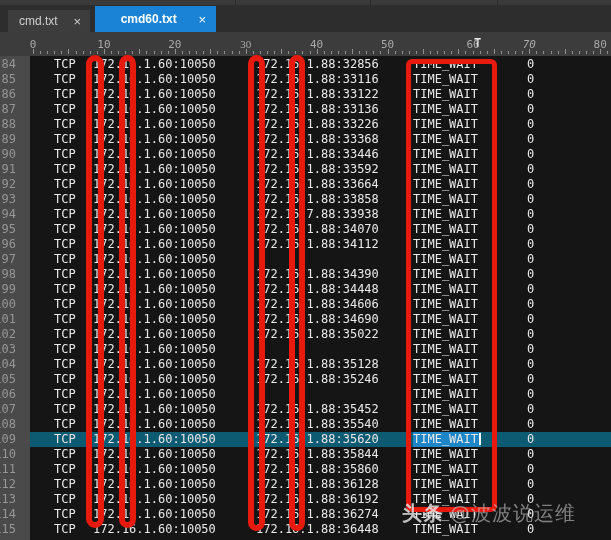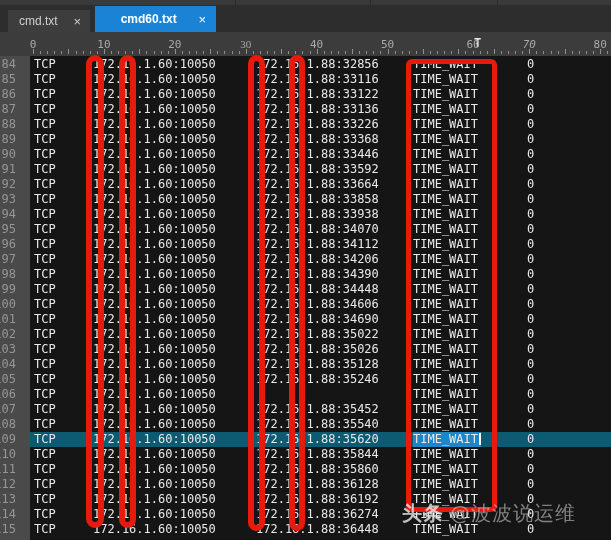--- a/index.html
+++ b/index.html
@@ -24,21 +24,21 @@
   .ruler{position:absolute;top:32px;left:0;right:0;height:24px;background:#3c3c3c;overflow:hidden}
   .ruler .mark{position:absolute;top:6px;font-size:11px;color:#a9a9a9;transform:translateX(-50%);font-family:"DejaVu Sans Mono",monospace}
   .ruler .tick{position:absolute;bottom:2px;width:1px;background:#8f8f8f}
   .ruler .tmark{position:absolute;top:4px;font-size:12px;font-weight:bold;color:#e8e8e8}
   
   .gutter{position:absolute;top:56px;bottom:0;left:0;width:30px;background:#4a4a4a}
   .rows{position:absolute;top:57px;left:0;right:0}
   .row{position:relative;height:15px;font-size:12px;color:#e9e9e9}
   .row>span{position:absolute;top:0;line-height:15px;white-space:pre;z-index:1}
   .row .ln{left:-6px;width:22px;text-align:right;color:#969696}
-  .row .proto{left:34px}
+  .row .proto{left:54px}
   .row .local{left:93px}
   .row .remote{left:256px}
   .row .state{left:413px}
   .row .cnt{left:527px}
   .row.selected::before{content:"";position:absolute;left:30px;right:0;top:0;bottom:0;background:var(--rowsel)}
   .row.selected .state{background:var(--textsel)}
   .caret{display:inline-block;width:2px;height:12px;background:#ffffff;vertical-align:-2px;margin-left:1px}
   
   .bar,.rect{position:absolute;box-sizing:border-box;background:transparent;z-index:5;pointer-events:none}
   .bar{border:6px solid var(--red);border-radius:9px}
@@ -247,21 +247,21 @@
       <span class="proto">TCP</span>
       <span class="local">172.16.1.60:10050</span>
       <span class="remote">172.16.1.88:33858</span>
       <span class="state">TIME_WAIT</span>
       <span class="cnt">0</span>
     </div>
     <div class="row">
       <span class="ln">94</span>
       <span class="proto">TCP</span>
       <span class="local">172.16.1.60:10050</span>
-      <span class="remote">172.16.1.88:33938</span>
+      <span class="remote">172.16.7.88:33938</span>
       <span class="state">TIME_WAIT</span>
       <span class="cnt">0</span>
     </div>
     <div class="row">
       <span class="ln">95</span>
       <span class="proto">TCP</span>
       <span class="local">172.16.1.60:10050</span>
       <span class="remote">172.16.1.88:34070</span>
       <span class="state">TIME_WAIT</span>
       <span class="cnt">0</span>
@@ -271,21 +271,20 @@
       <span class="proto">TCP</span>
       <span class="local">172.16.1.60:10050</span>
       <span class="remote">172.16.1.88:34112</span>
       <span class="state">TIME_WAIT</span>
       <span class="cnt">0</span>
     </div>
     <div class="row">
       <span class="ln">97</span>
       <span class="proto">TCP</span>
       <span class="local">172.16.1.60:10050</span>
-      <span class="remote">172.16.1.88:34206</span>
       <span class="state">TIME_WAIT</span>
       <span class="cnt">0</span>
     </div>
     <div class="row">
       <span class="ln">98</span>
       <span class="proto">TCP</span>
       <span class="local">172.16.1.60:10050</span>
       <span class="remote">172.16.1.88:34390</span>
       <span class="state">TIME_WAIT</span>
       <span class="cnt">0</span>
@@ -319,21 +318,20 @@
       <span class="proto">TCP</span>
       <span class="local">172.16.1.60:10050</span>
       <span class="remote">172.16.1.88:35022</span>
       <span class="state">TIME_WAIT</span>
       <span class="cnt">0</span>
     </div>
     <div class="row">
       <span class="ln">103</span>
       <span class="proto">TCP</span>
       <span class="local">172.16.1.60:10050</span>
-      <span class="remote">172.16.1.88:35026</span>
       <span class="state">TIME_WAIT</span>
       <span class="cnt">0</span>
     </div>
     <div class="row">
       <span class="ln">104</span>
       <span class="proto">TCP</span>
       <span class="local">172.16.1.60:10050</span>
       <span class="remote">172.16.1.88:35128</span>
       <span class="state">TIME_WAIT</span>
       <span class="cnt">0</span>

